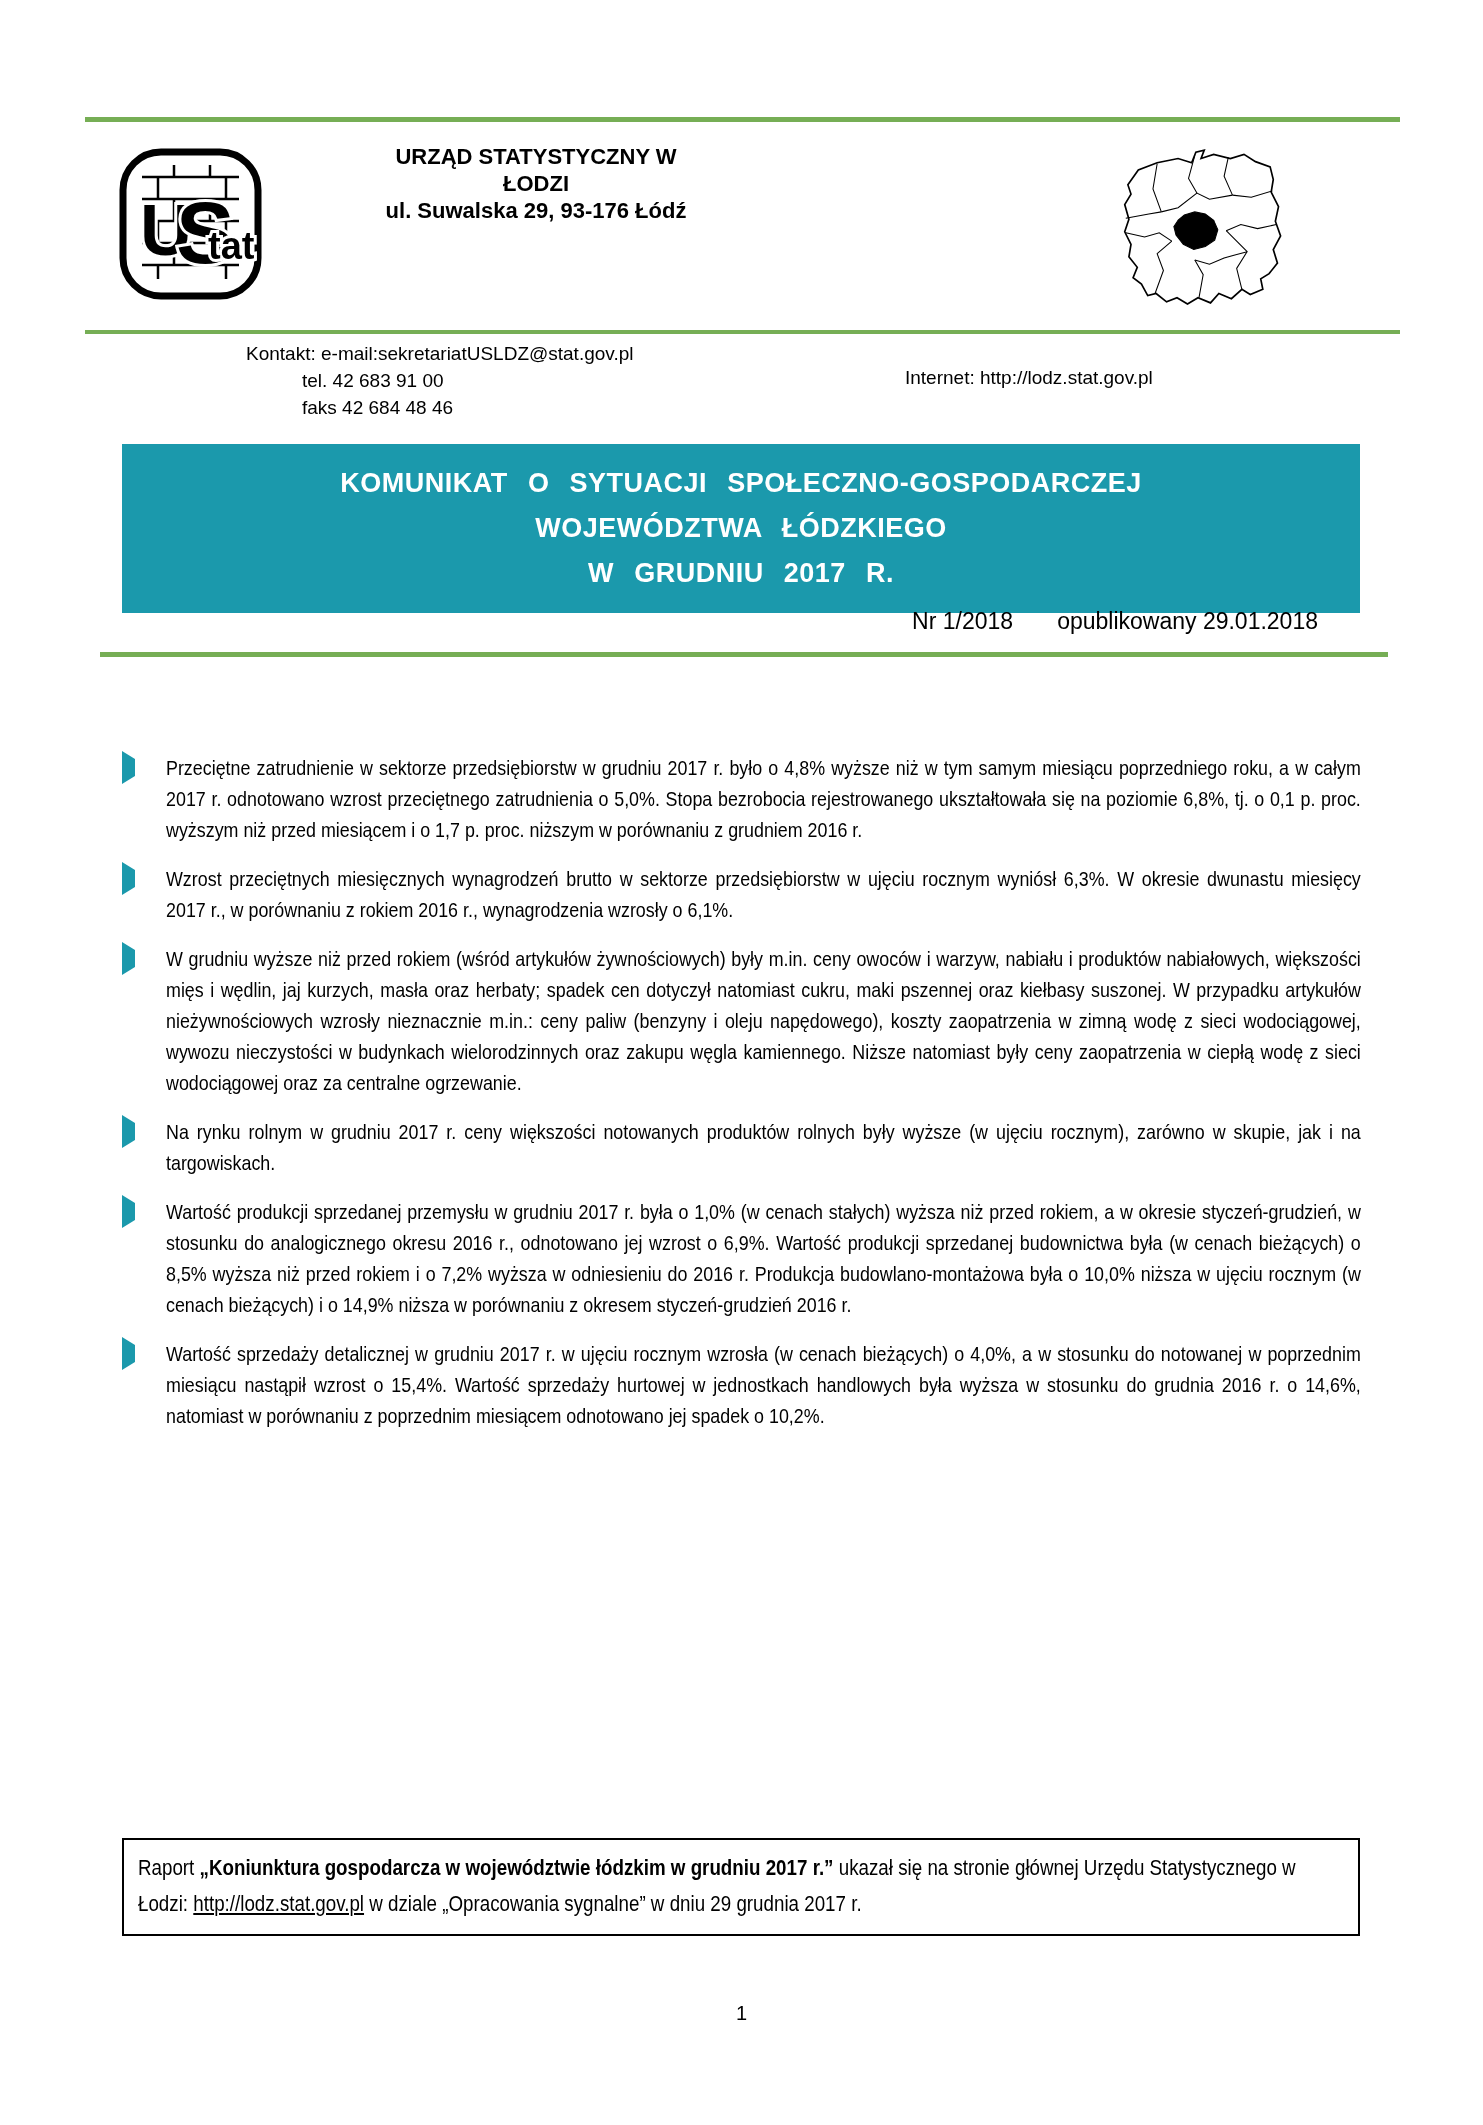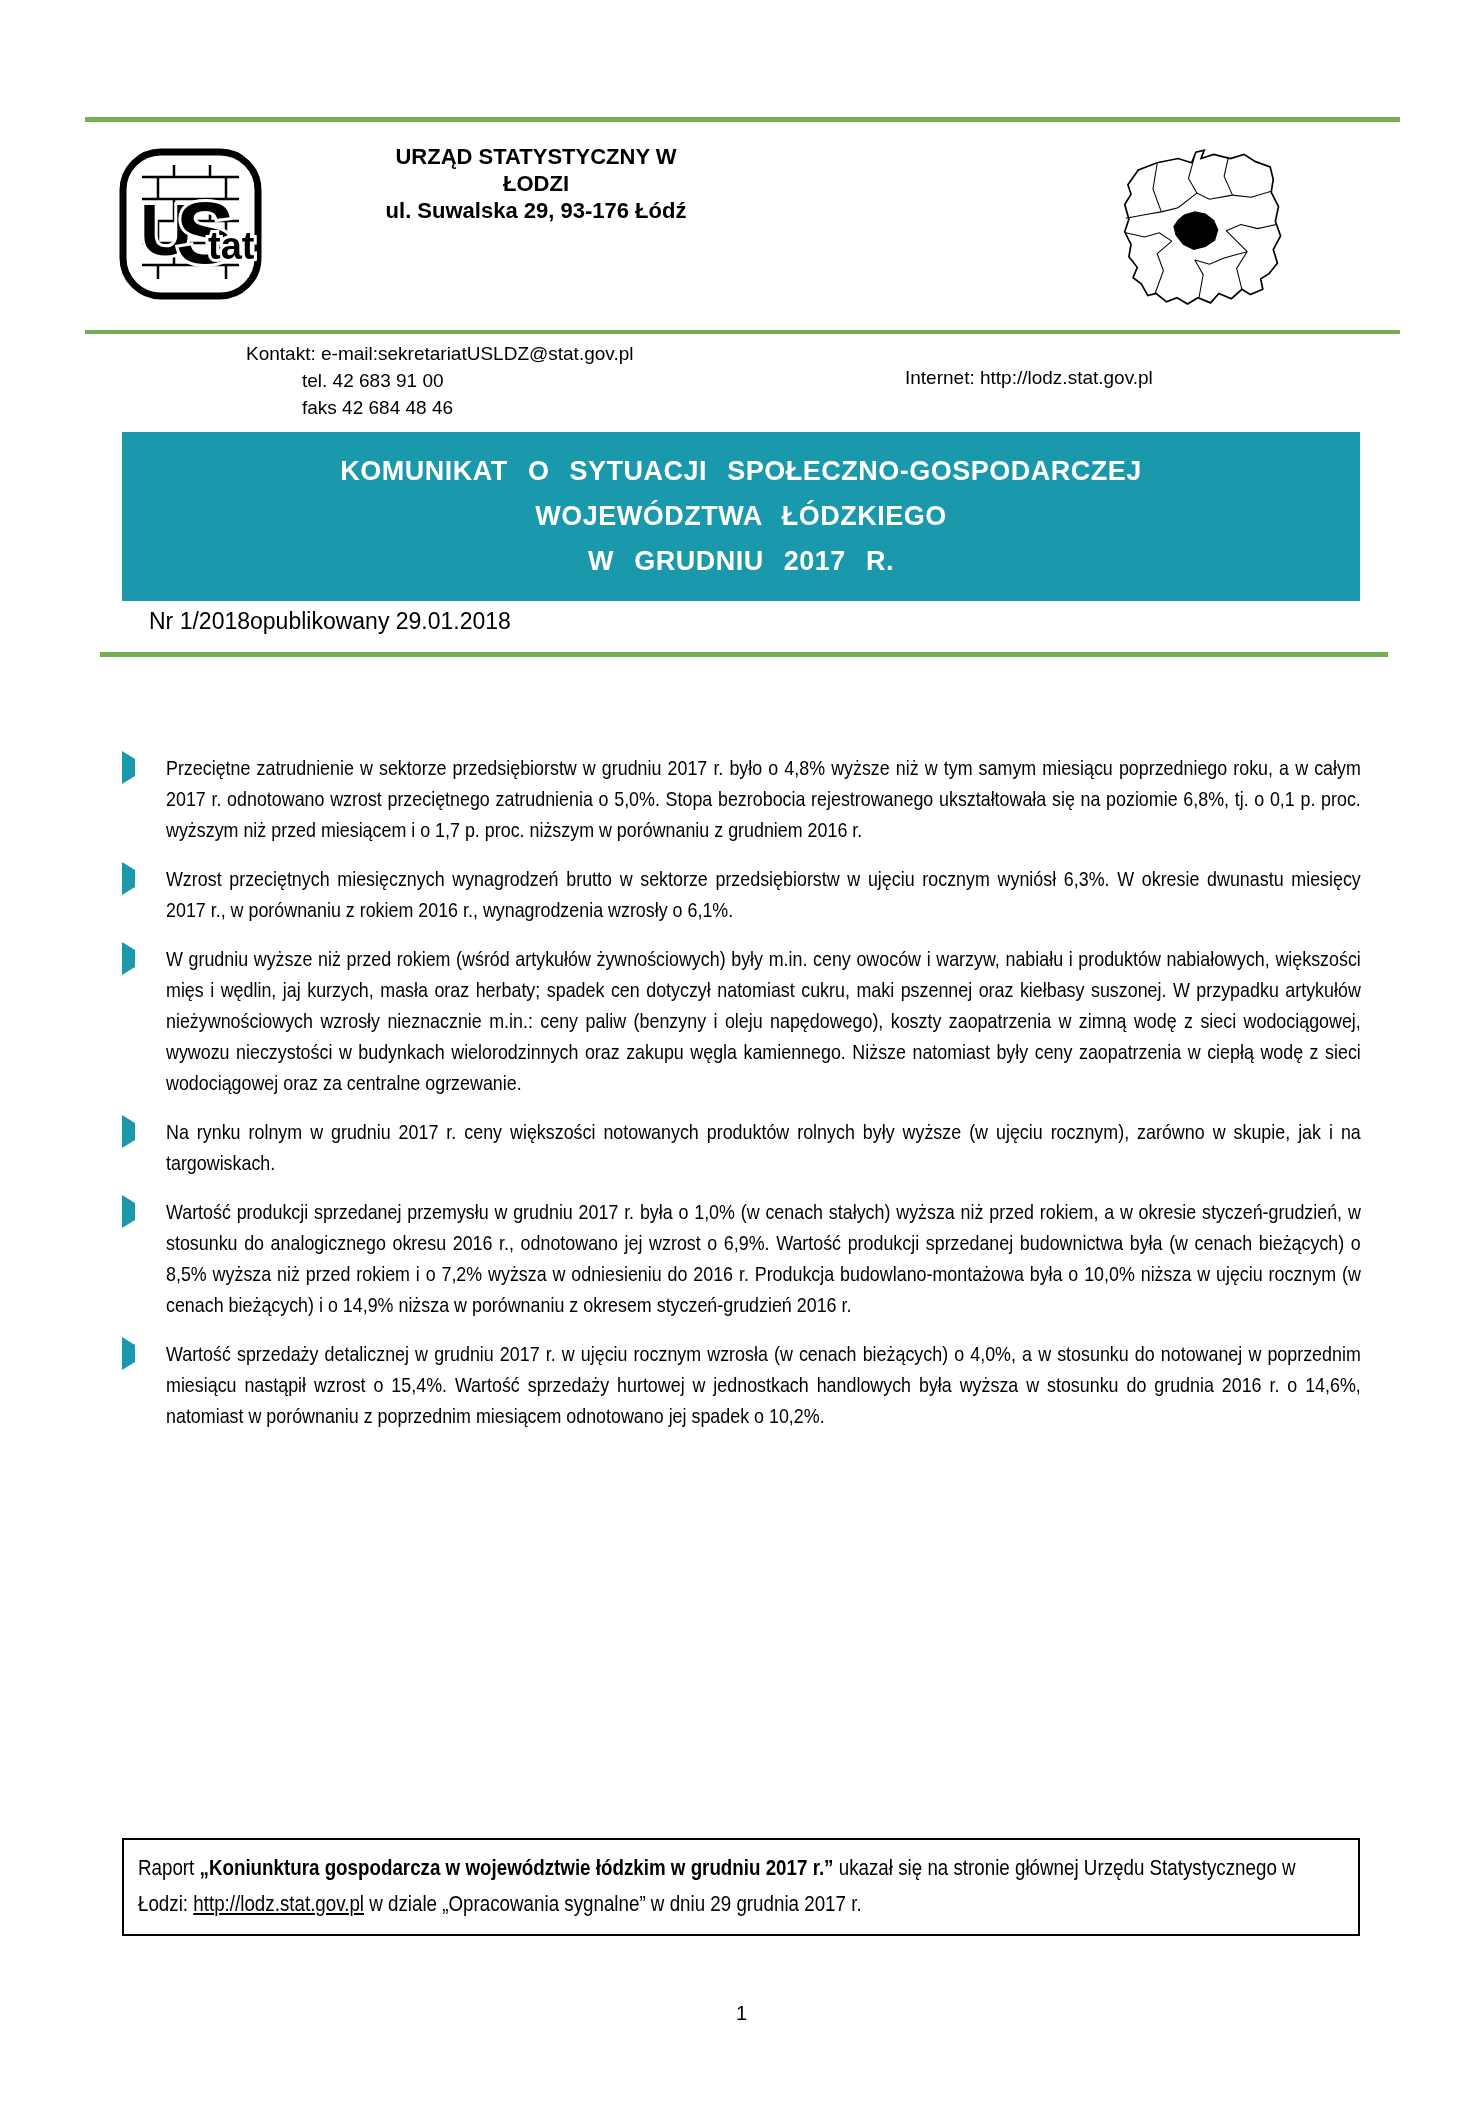--- a/index.html
+++ b/index.html
@@ -26,31 +26,31 @@
     position:absolute;left:366px;top:143px;width:340px;
     text-align:center;font-weight:bold;font-size:22px;line-height:27px;
   }
   .map-wrap{position:absolute;left:1093px;top:124px;}
 
   .contact-block{position:absolute;left:222px;top:340px;font-size:19px;line-height:27px;margin-left:24px;}
   .contact-indent{padding-left:56px;}
   .internet{position:absolute;left:905px;top:367px;font-size:19px;}
 
   .banner{
-    position:absolute;left:122px;top:432px;width:1238px;height:169px;
+    position:absolute;left:122px;top:444px;width:1238px;height:169px;
     background:var(--teal);color:#ffffff;text-align:center;
     font-weight:bold;font-size:27px;line-height:45px;
     padding-top:17px;box-sizing:border-box;
     word-spacing:0.45em;letter-spacing:0.5px;
   }
 
   .issue-row{
     position:absolute;left:122px;top:608px;width:1238px;
-    display:flex;justify-content:flex-start;
-    font-size:23px;padding:0 2px;box-sizing:border-box;
+    display:flex;justify-content:flex-end;
+    font-size:23px;padding:0 2px;box-sizing:border-box;gap:44px;
   }
   .issue-row .nr{padding-left:25px;}
   .issue-row .pub{padding-right:40px;}
 
   .bullets{position:absolute;left:122px;top:752px;width:1240px;}
   .bullet{display:flex;margin-bottom:18px;}
   .marker-wrap{width:44px;flex:none;padding-top:7px;}
   .tri{
     width:0;height:0;
     border-top:8px solid transparent;

